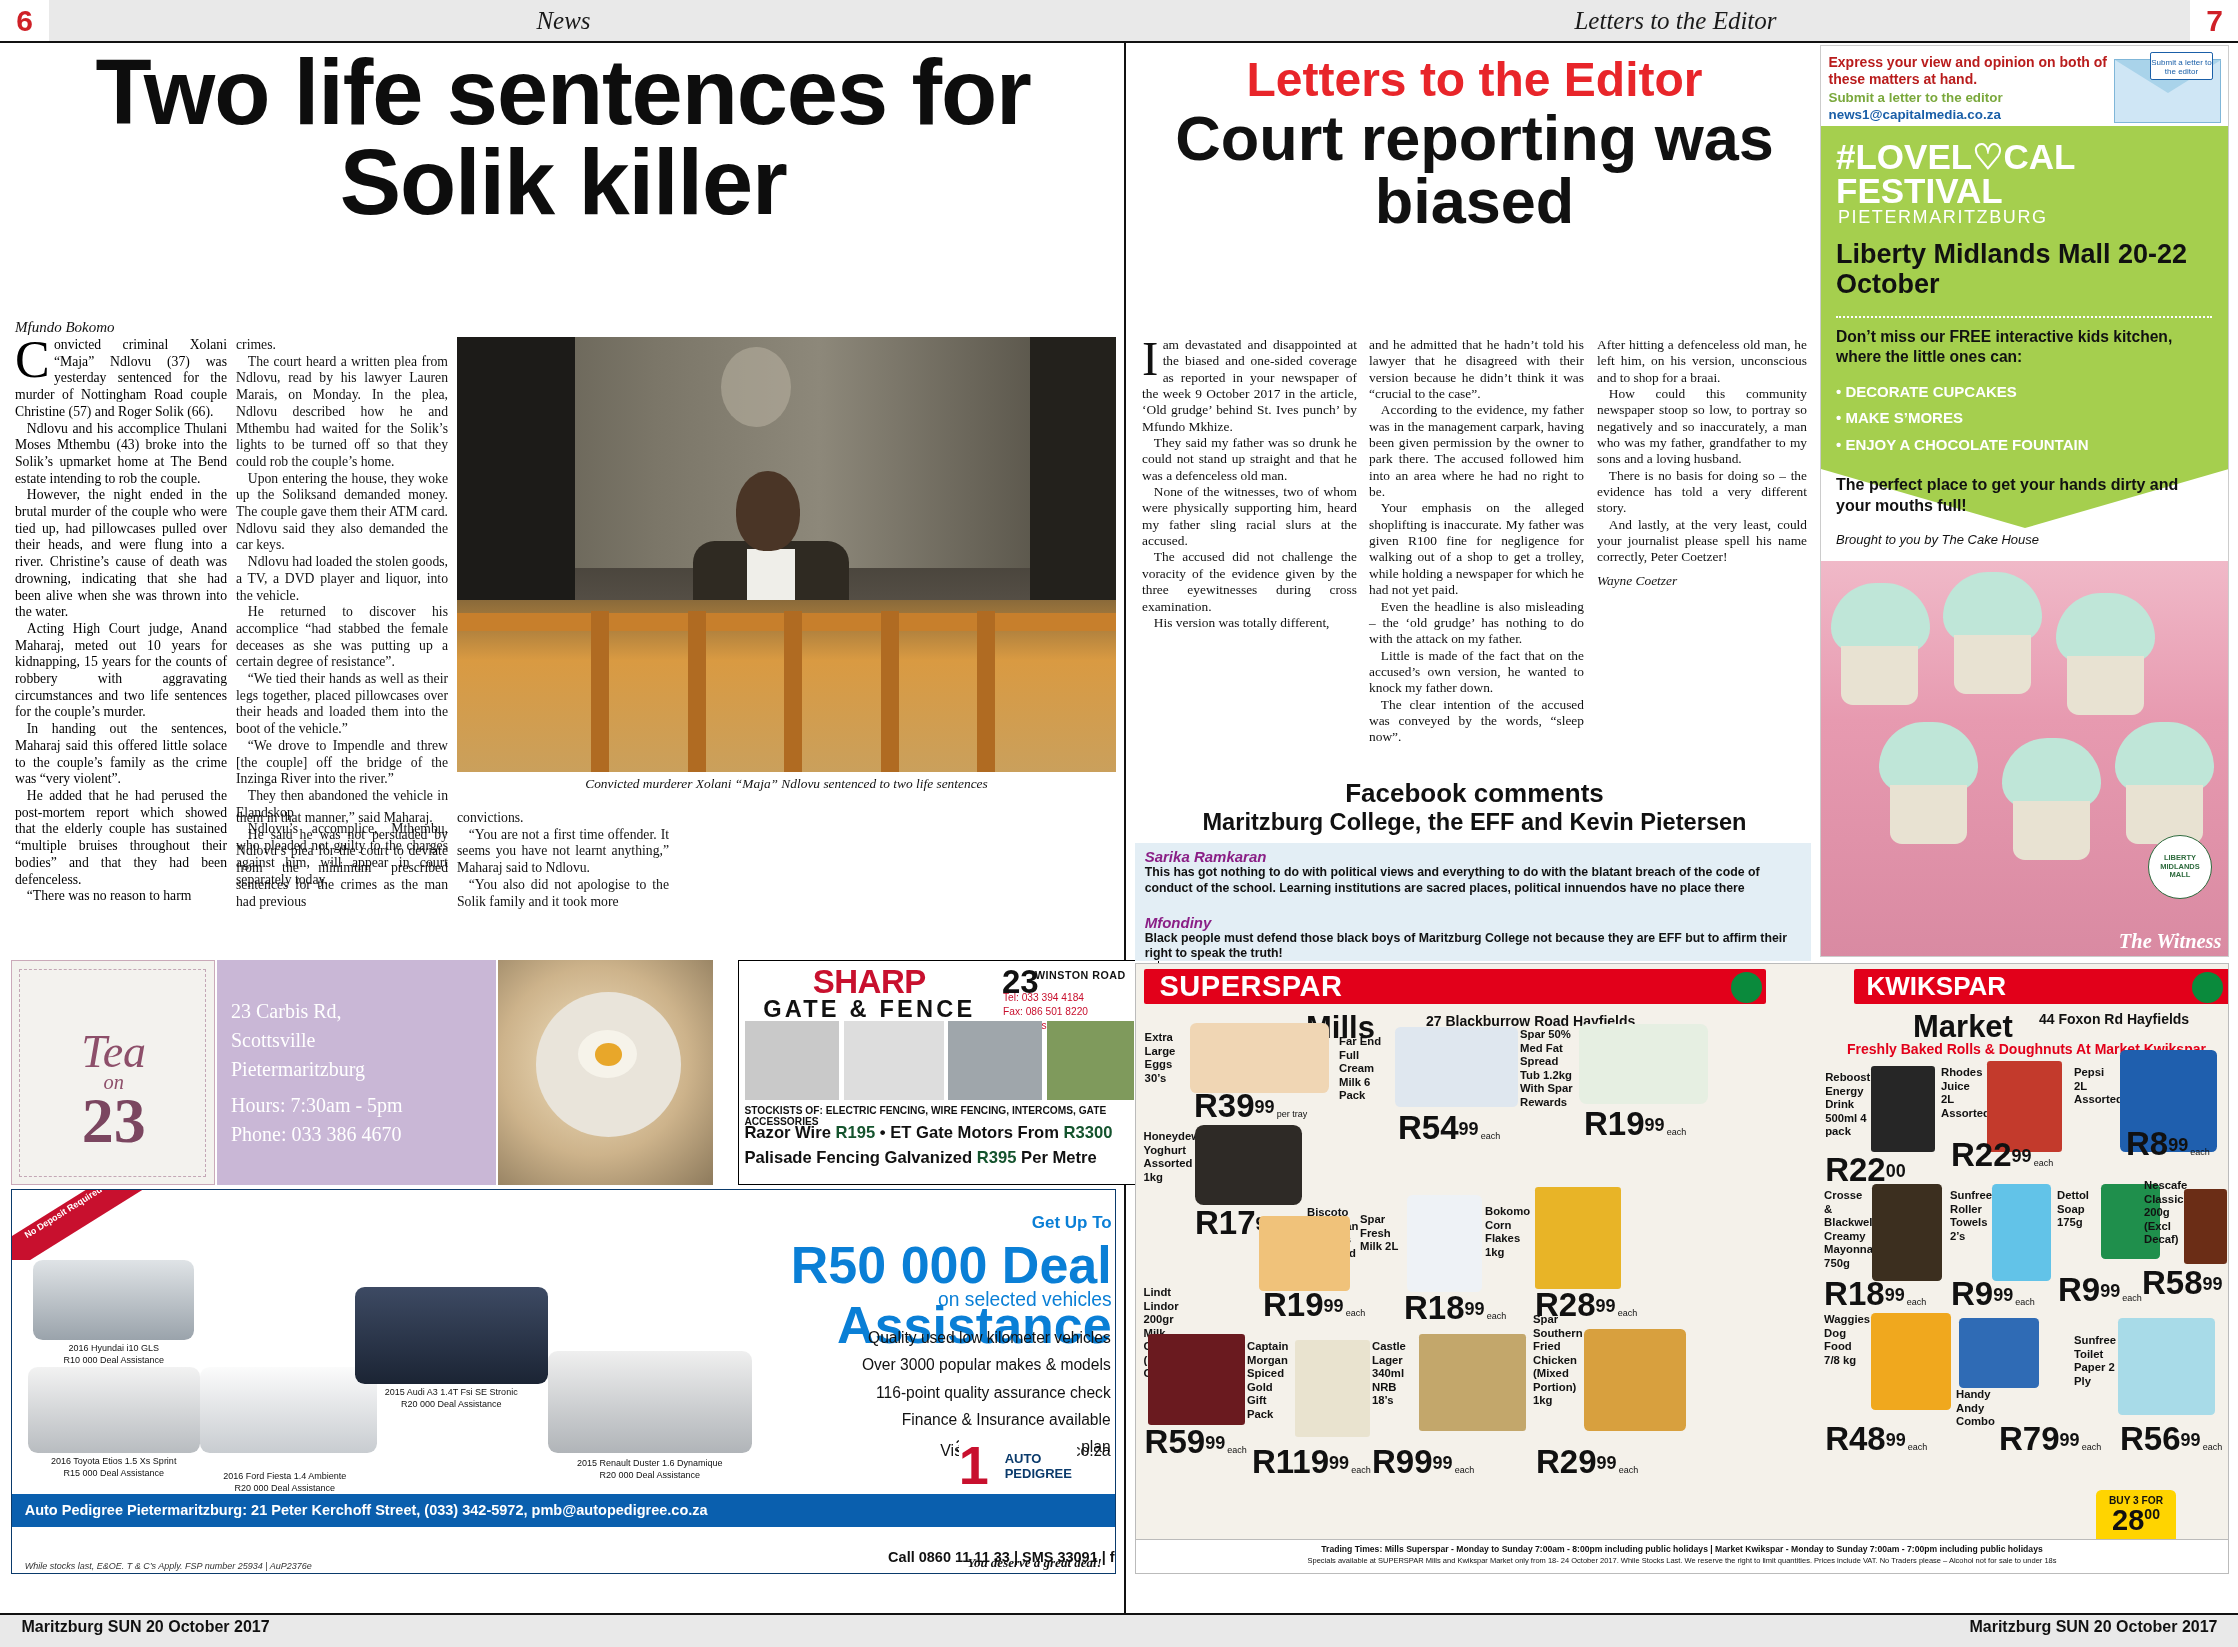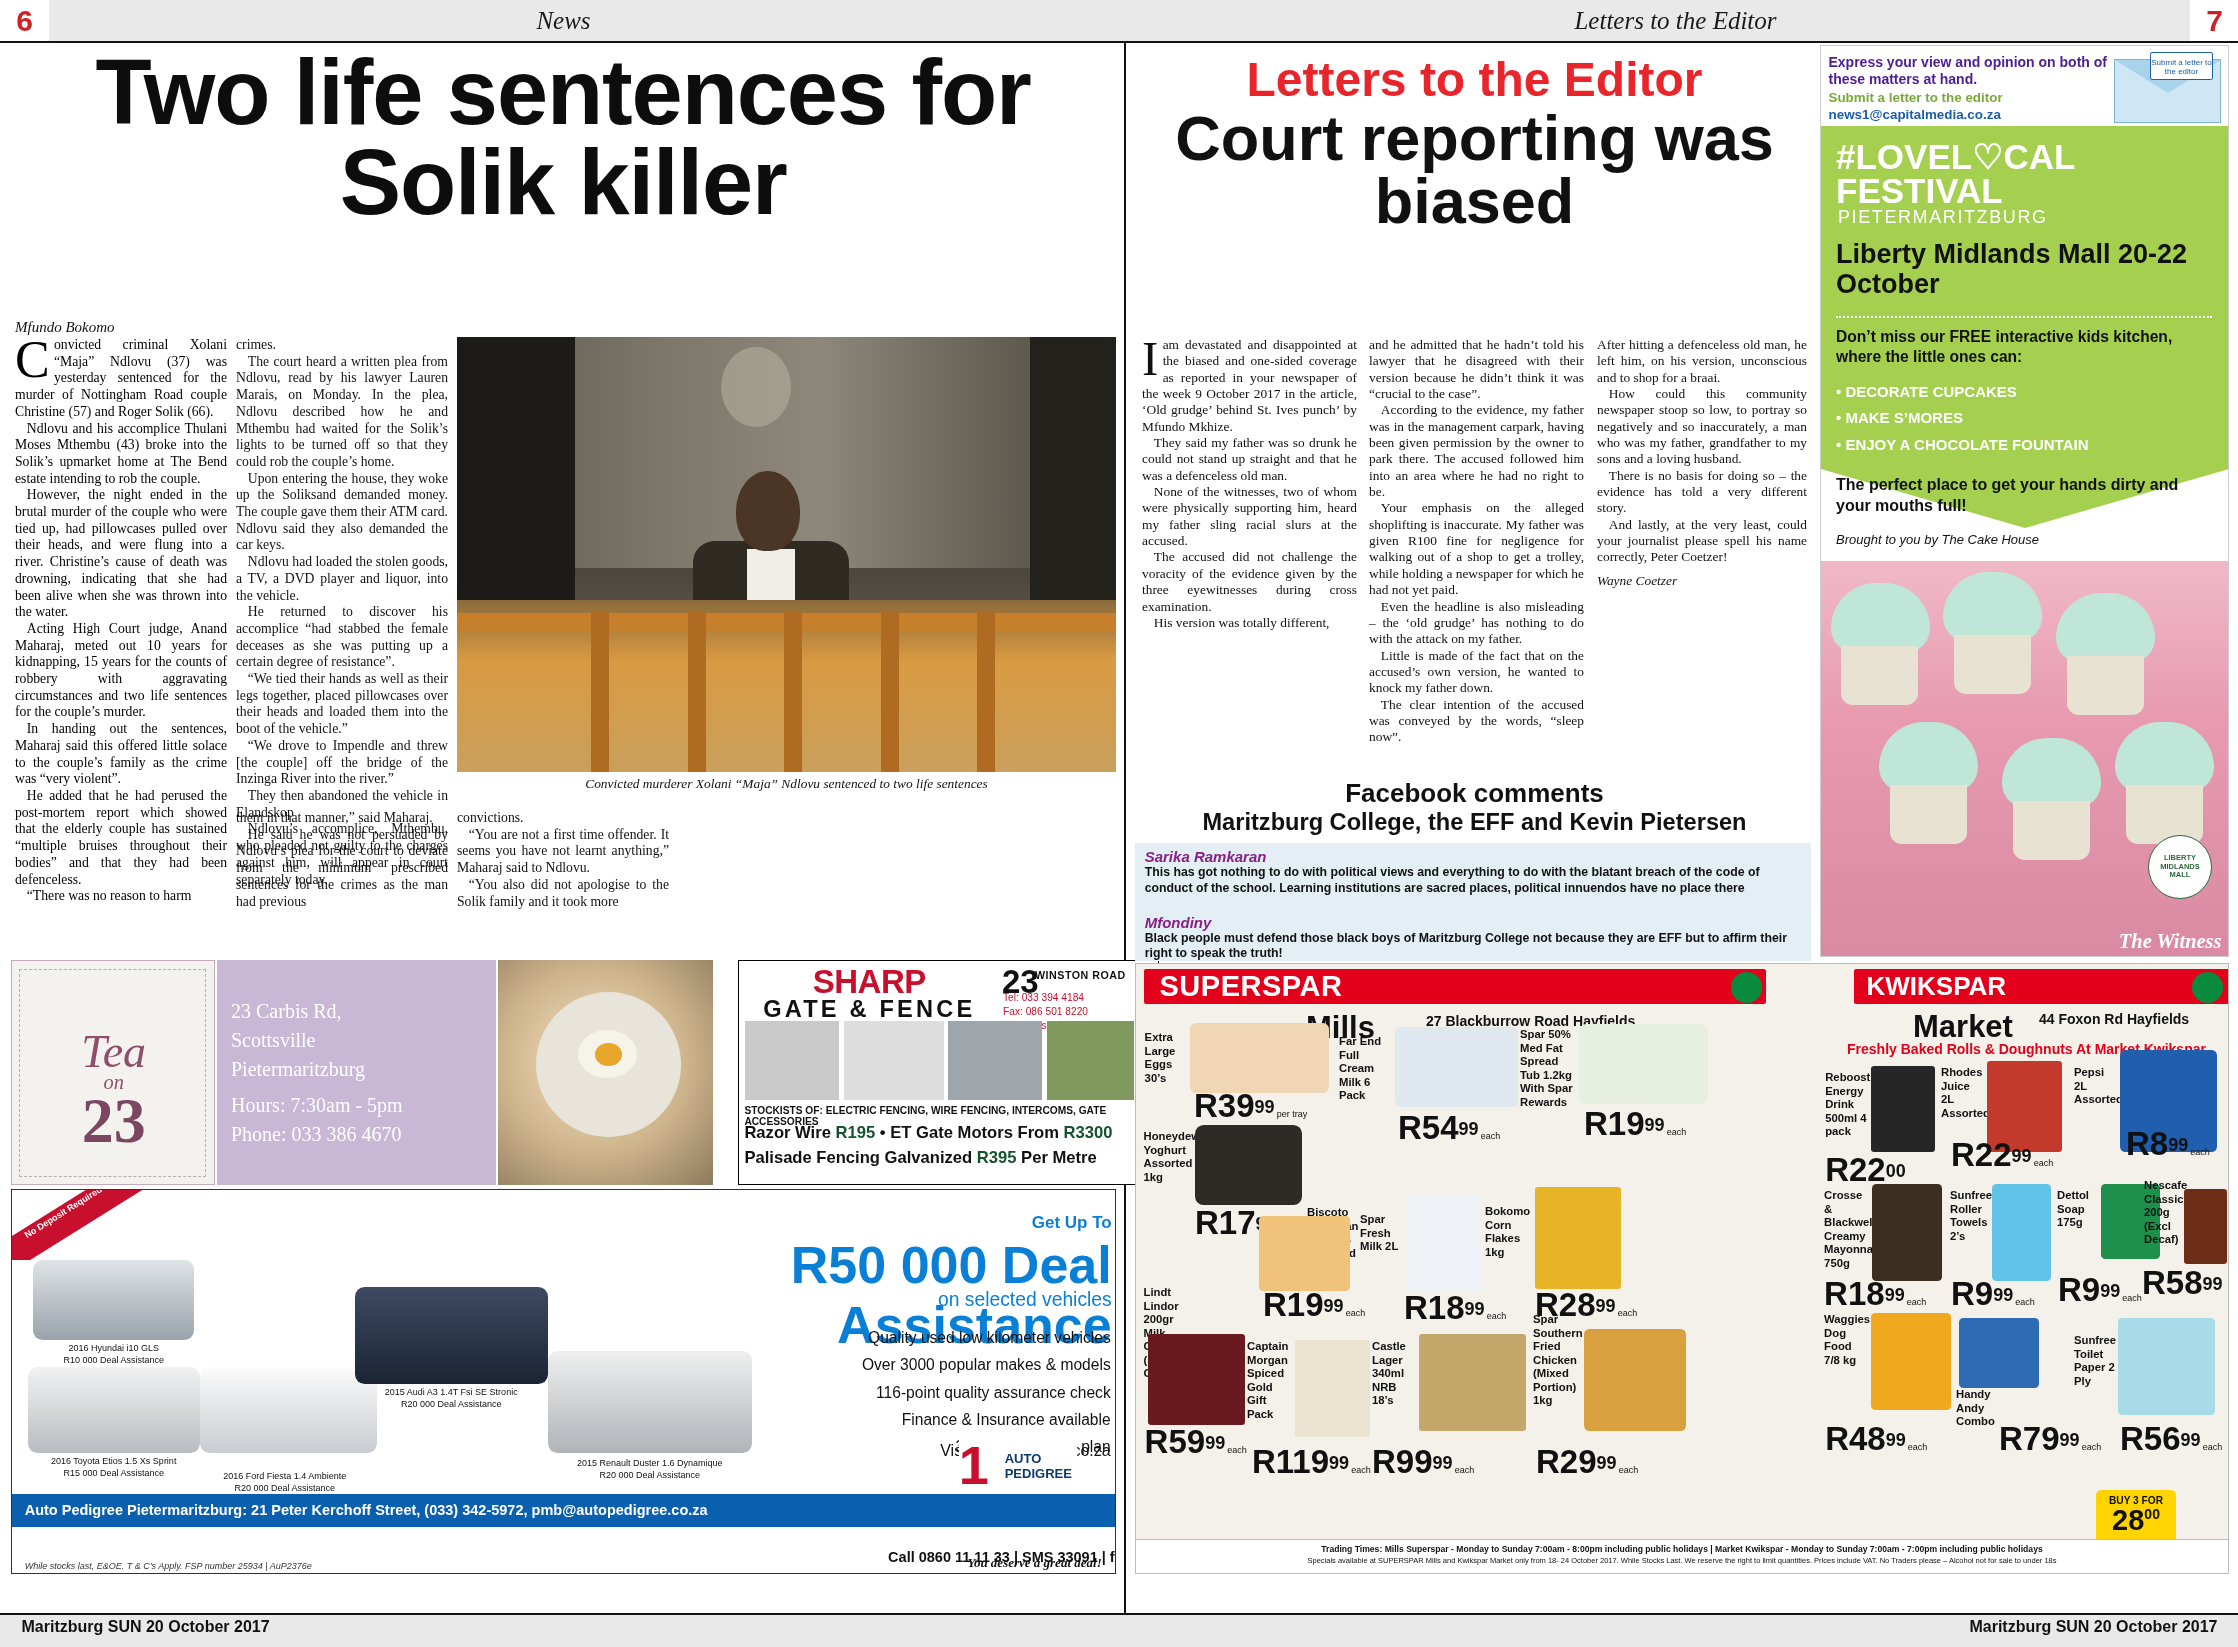--- a/index.html
+++ b/index.html
@@ -203,21 +203,21 @@
     position:absolute; left:1142px; top:809px; width:665px; text-align:center;
     font-family:"Liberation Sans", sans-serif; font-weight:bold; font-size:23.6px; color:#111;
   }
   .fb-box { position:absolute; left:1135px; top:843px; width:676px; height:118px; background:#e3eef5; }
   .fb-name { font-family:"Liberation Sans", sans-serif; font-weight:bold; font-style:italic; font-size:15px; color:#8a1f86; }
   .fb-text { font-family:"Liberation Sans", sans-serif; font-weight:bold; font-size:12.3px; color:#111; line-height:1.25; }
 
   
   .rail-ad { position:absolute; left:1820px; top:45px; width:409px; height:912px; background:#fff; border:0.5px solid #ccc; overflow:hidden;}
   .rail-ad .hdr-txt { position:absolute; left:7.5px; top:7.5px; width:279px; font-family:"Liberation Sans", sans-serif;
-      font-weight:bold; font-size:14px; color:#4c1d95; line-height:1.25;}
+      font-weight:bold; font-size:14px; color:#b91c1c; line-height:1.25;}
   .rail-ad .hdr-sub { position:absolute; left:7.5px; top:43px; width:300px; font-family:"Liberation Sans", sans-serif;
       font-weight:bold; font-size:13.4px; color:#7aa83c; line-height:1.3;}
   .rail-ad .hdr-sub .blue { color:#1a5fa8; }
   .envelope { position:absolute; right:7.5px; top:13px; width:107px; height:64px; background:#cfe6f5; border:1.1px solid #7fb6d8; }
   .envelope .flap { position:absolute; left:0; top:0; width:0; height:0; border-left:53px solid transparent; border-right:53px solid transparent; border-top:33px solid #a9d3ea;}
   .envbtn { position:absolute; right:15px; top:6.4px; width:63px; height:28px; background:#fff; border:1.1px solid #1a5fa8; border-radius:2.1px;
      font-family:"Liberation Sans", sans-serif; font-size:8px; color:#1a5fa8; text-align:center; line-height:1.2; padding-top:4.3px; }
   .rail-green { position:absolute; left:0; top:80px; width:409px; height:343px; background:#a5cf4e; }
   .rail-green .chev { position:absolute; left:0; bottom:-59px; width:0; height:0;
      border-left:204px solid transparent; border-right:204px solid transparent; border-top:59px solid #a5cf4e; }

